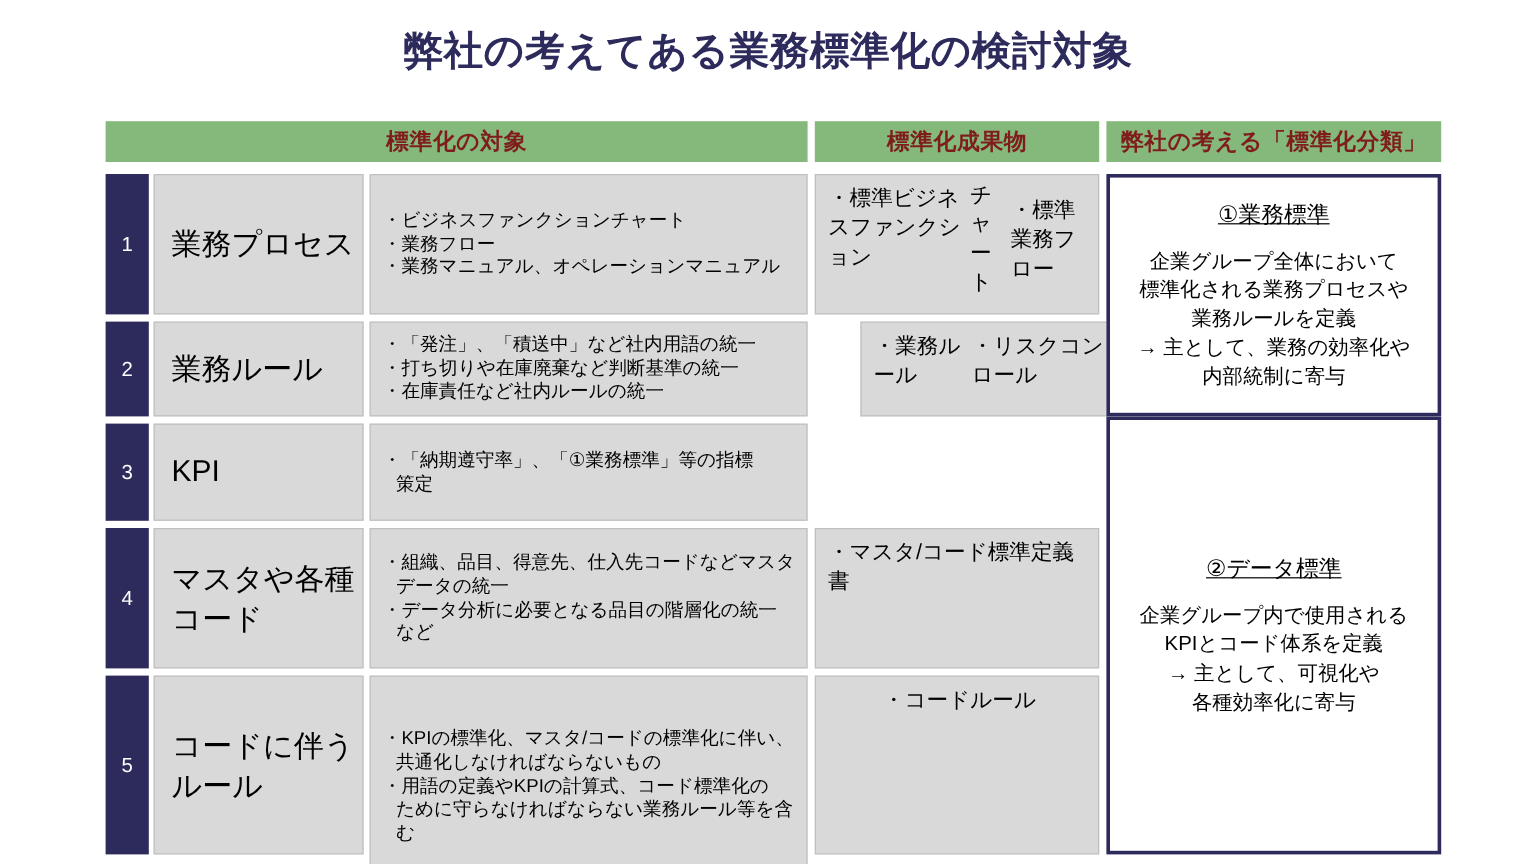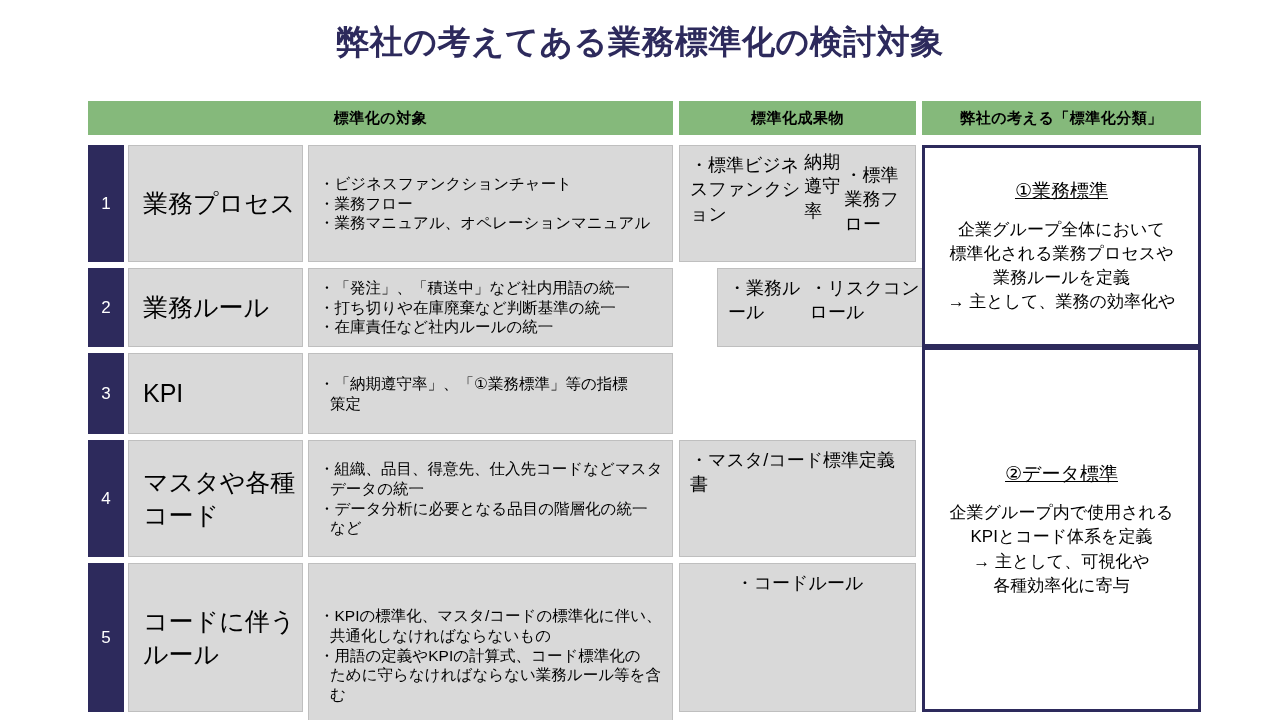--- a/index.html
+++ b/index.html
@@ -33,22 +33,22 @@
     color: #2d2a5c;
     letter-spacing: 0.5px;
     white-space: nowrap;
   }
 
   
   .hdr {
     position: absolute;
     height: 34px;
     background: #85b97b;
-    color: #000000;
-    font-size: 15px;
+    color: #7f1d1d;
+    font-size: 19px;
     font-weight: bold;
     display: flex;
     align-items: center;
     justify-content: center;
     letter-spacing: 0.5px;
     white-space: nowrap;
   }
   .hdr-target  { left: 88px;  top: 101px; width: 585px; }
   .hdr-output  { left: 679px; top: 101px; width: 237px; }
   .hdr-class   { left: 922px; top: 101px; width: 279px; }
@@ -151,21 +151,21 @@
 
   <div class="idx" style="top:145px;height:117px;">1</div>
   <div class="cell cell-name" style="top:145px;height:117px;">業務プロセス</div>
   <div class="cell cell-items" style="top:145px;height:117px;">
     <div class="bullet-line">・ビジネスファンクションチャート</div>
     <div class="bullet-line">・業務フロー</div>
     <div class="bullet-line">・業務マニュアル、オペレーションマニュアル</div>
   </div>
   <div class="cell cell-out" style="top:145px;height:117px;">
     <div class="out-line" style="margin-bottom:0">・標準ビジネスファンクション</div>
-    <div class="out-line cont" style="margin-top:0">納期遵守率</div>
+    <div class="out-line cont" style="margin-top:0">チャート</div>
     <div class="out-line" style="margin-top:13px">・標準業務フロー</div>
   </div>
 
   <div class="idx" style="top:268px;height:79px;">2</div>
   <div class="cell cell-name" style="top:268px;height:79px;">業務ルール</div>
   <div class="cell cell-items" style="top:268px;height:79px;">
     <div class="bullet-line">・「発注」、「積送中」など社内用語の統一</div>
     <div class="bullet-line">・打ち切りや在庫廃棄など判断基準の統一</div>
     <div class="bullet-line">・在庫責任など社内ルールの統一</div>
   </div>
@@ -206,20 +206,21 @@
     <div class="out-line">・コードルール</div>
   </div>
 
   <div class="classbox" style="top:145px;height:202px;">
     <div class="class-title">①業務標準</div>
     <div class="class-body">
       <div>企業グループ全体において</div>
       <div>標準化される業務プロセスや</div>
       <div>業務ルールを定義</div>
       <div>→ 主として、業務の効率化や</div>
+      <div>内部統制に寄与</div>
     </div>
   </div>
 
   <div class="classbox" style="top:347px;height:365px;">
     <div class="class-title">②データ標準</div>
     <div class="class-body">
       <div>企業グループ内で使用される</div>
       <div>KPIとコード体系を定義</div>
       <div>→ 主として、可視化や</div>
       <div>各種効率化に寄与</div>

